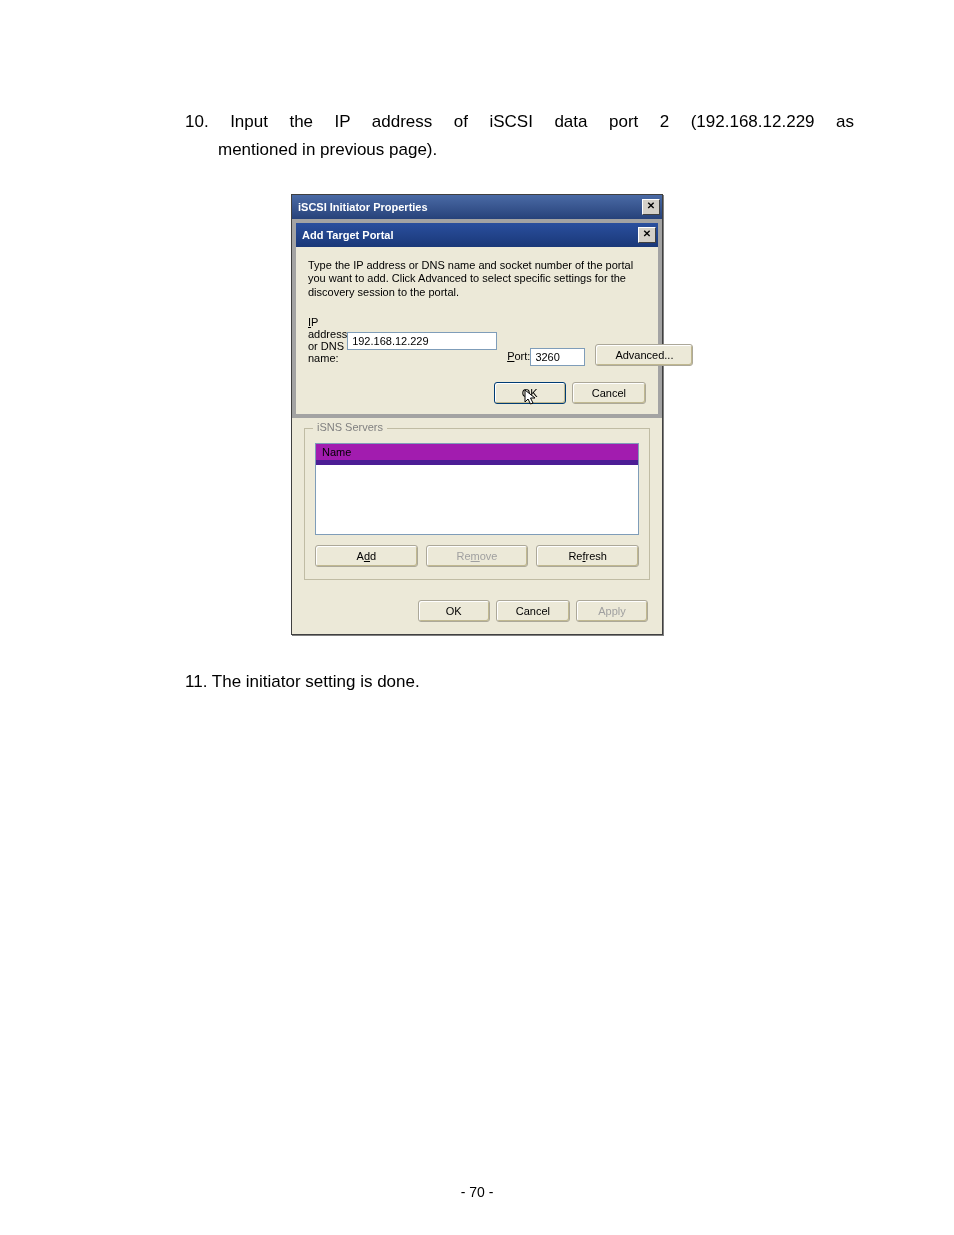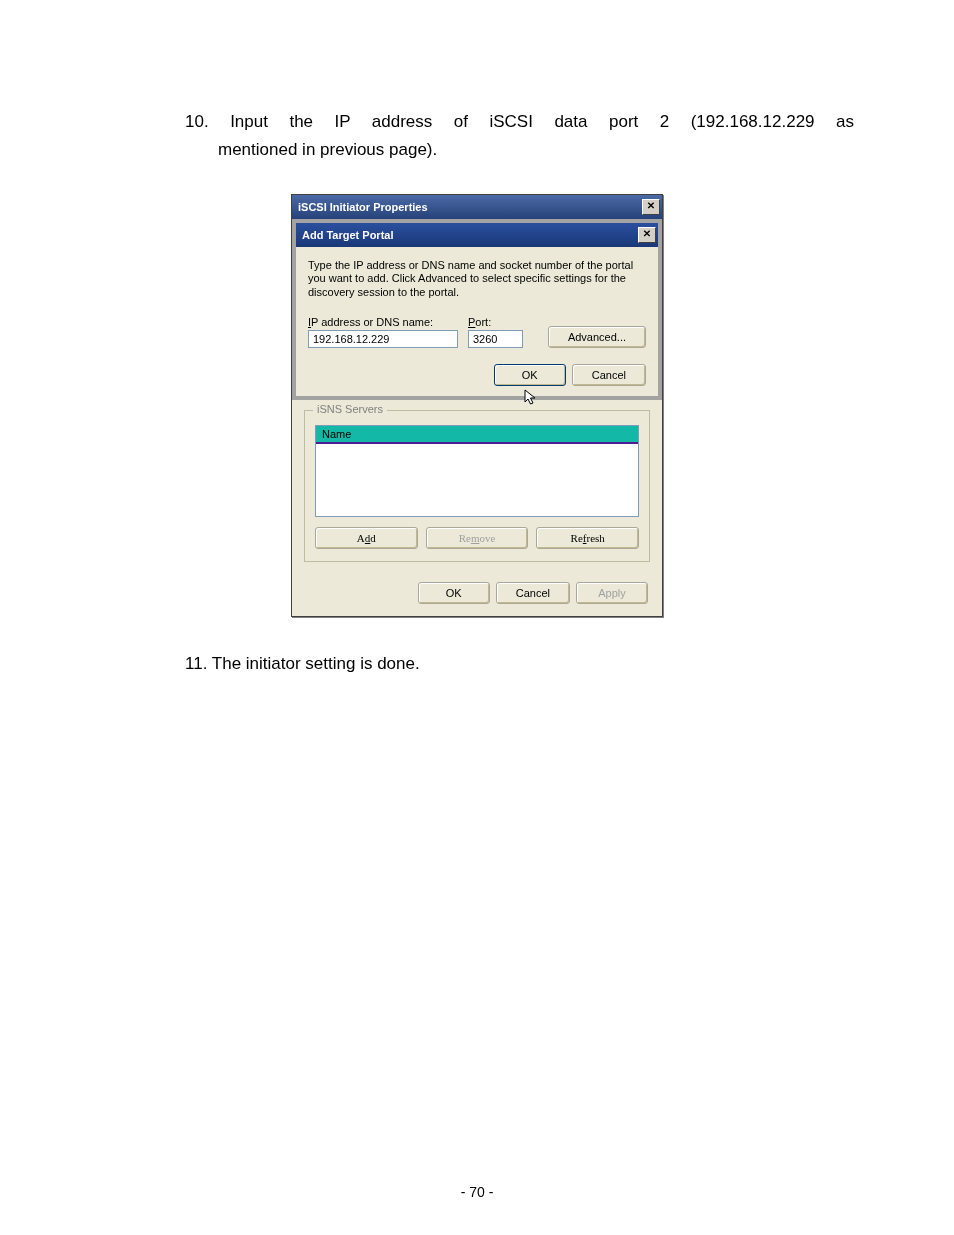--- a/index.html
+++ b/index.html
@@ -86,21 +86,21 @@
   .desc {
     font-size: 11px;
     line-height: 1.25;
     margin-bottom: 16px;
   }
   .form-row {
     display: flex;
     gap: 10px;
     align-items: flex-end;
   }
-  .form-col { display: flex; flex-direction: column; }
+  .form-col { display: flex; flex-direction: row; align-items: center; }
   .form-col label { margin-bottom: 2px; }
   .underline { text-decoration: underline; }
   .txt {
     background: #fff;
     border: 1px solid #7f9db9;
     height: 18px;
     padding: 1px 4px;
     font-size: 11px;
     box-sizing: border-box;
   }
@@ -142,32 +142,32 @@
     padding: 0 4px;
     color: #808080;
   }
   .listbox {
     background: #fff;
     border: 1px solid #7f9db9;
     height: 90px;
     margin-top: 4px;
   }
   .listhdr {
-    background: #14b8a6;
-    border-bottom: 2px solid #4c1d95;
+    background: #a21caf;
+    border-bottom: 5px solid #4c1d95;
     padding: 2px 6px;
     font-size: 11px;
   }
   .group-btns {
     display: flex;
     justify-content: space-between;
     gap: 8px;
     margin-top: 10px;
   }
-  .group-btns .btn { flex: 1; min-width: 0; font-family: Liberation Serif, serif; }
+  .group-btns .btn { flex: 1; min-width: 0; }
   .btn-disabled { color: #a0a0a0; }
   .outer-btn-row {
     display: flex;
     justify-content: flex-end;
     gap: 6px;
     padding: 10px 14px 12px 14px;
   }
   .outer-inner-top {
     position: relative;
   }

